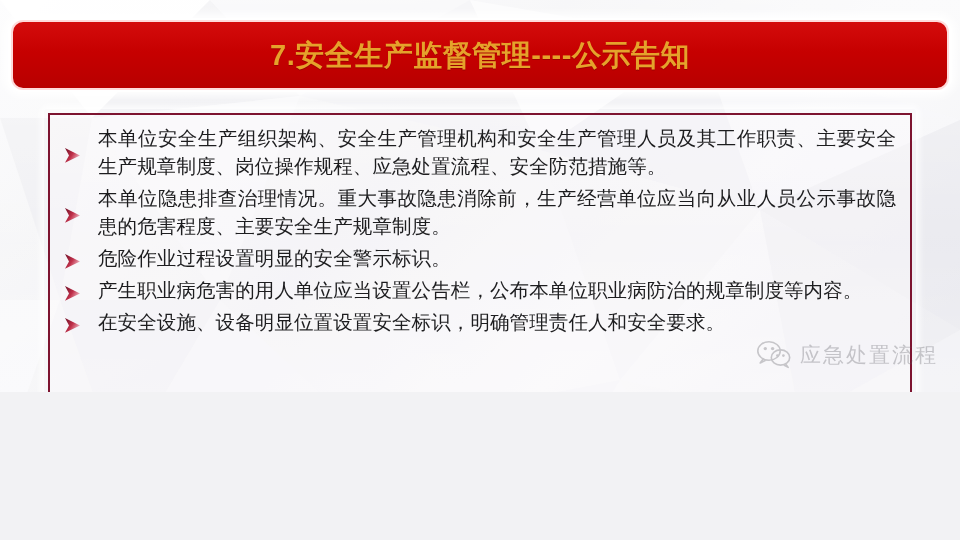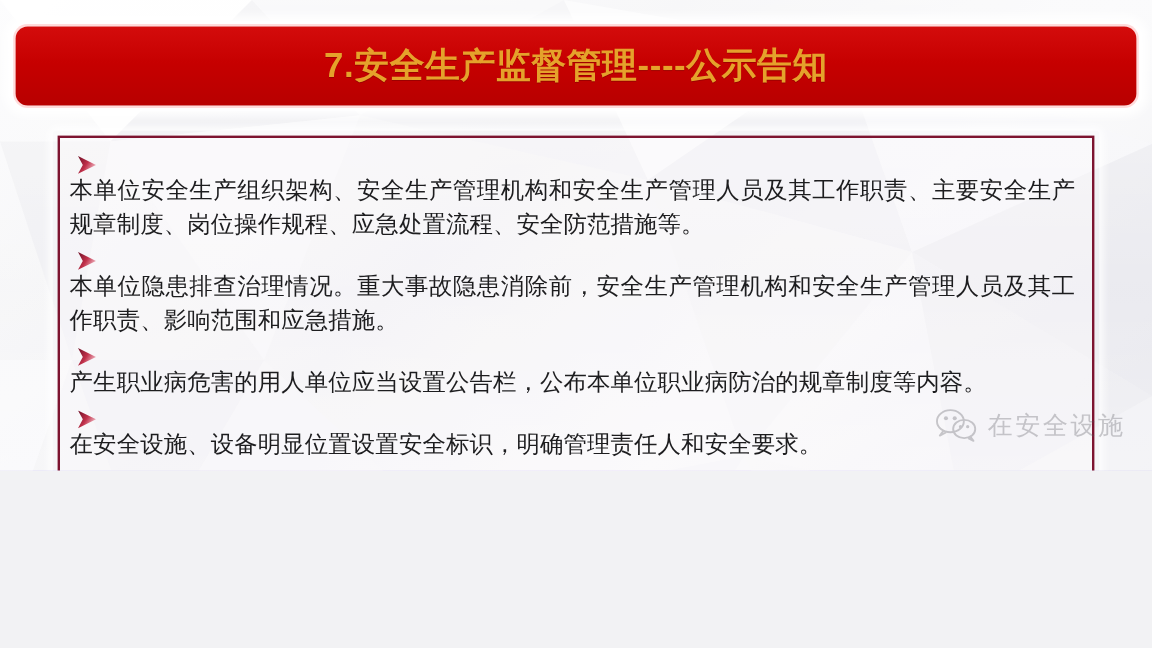--- a/index.html
+++ b/index.html
@@ -93,23 +93,22 @@
     padding: 10px 14px 8px 8px;
   }
 
   .bullet-list {
     list-style: none;
     margin: 0;
     padding: 0;
   }
   .bullet-item {
     display: flex;
-    align-items: flex-start;
+    align-items: center;
     margin: 0 0 4px 0;
-    flex-direction: column;
   }
   .bullet-item:last-child { margin-bottom: 0; }
 
   .bullet-icon {
     flex: 0 0 auto;
     width: 34px;
     padding-top: 5px;
     text-align: left;
     padding-left: 6px;
     line-height: 1;
@@ -204,23 +203,31 @@
         <span class="bullet-text">本单位安全生产组织架构、安全生产管理机构和安全生产管理人员及其工作职责、主要安全生产规章制度、岗位操作规程、应急处置流程、安全防范措施等。</span>
       </li>
 
 
       <li class="bullet-item">
         <span class="bullet-icon">
           <svg width="17" height="15" viewBox="0 0 17 15" aria-hidden="true">
             <path d="M1 0 L16 7.4 L1 14.8 L5 7.4 Z" fill="url(#ab0)"></path>
           </svg>
         </span>
-        <span class="bullet-text">本单位隐患排查治理情况。重大事故隐患消除前，安全生产管理机构和安全生产管理人员及其工作职责、影响范围和应急措施。</span>
-      </li>
-
+        <span class="bullet-text">本单位隐患排查治理情况。重大事故隐患消除前，生产经营单位应当向从业人员公示事故隐患的危害程度、主要安全生产规章制度。</span>
+      </li>
+
+      <li class="bullet-item">
+        <span class="bullet-icon">
+          <svg width="17" height="15" viewBox="0 0 17 15" aria-hidden="true">
+            <path d="M1 0 L16 7.4 L1 14.8 L5 7.4 Z" fill="url(#ab0)"></path>
+          </svg>
+        </span>
+        <span class="bullet-text">危险作业过程设置明显的安全警示标识。</span>
+      </li>
 
       <li class="bullet-item">
         <span class="bullet-icon">
           <svg width="17" height="15" viewBox="0 0 17 15" aria-hidden="true">
             <path d="M1 0 L16 7.4 L1 14.8 L5 7.4 Z" fill="url(#ab0)"></path>
           </svg>
         </span>
         <span class="bullet-text">产生职业病危害的用人单位应当设置公告栏，公布本单位职业病防治的规章制度等内容。</span>
       </li>
 
@@ -243,16 +250,16 @@
         <ellipse cx="12" cy="11" rx="11.2" ry="9.2" fill="none" stroke="#55555c" stroke-width="1.6"></ellipse>
         <path d="M6.5 18.5 L3.2 23 L8.6 20.2" fill="none" stroke="#55555c" stroke-width="1.6" stroke-linejoin="round"></path>
         <circle cx="8.3" cy="8.6" r="1.7" fill="#55555c"></circle>
         <circle cx="15.6" cy="8.6" r="1.7" fill="#55555c"></circle>
         <ellipse cx="23.5" cy="17.5" rx="9.2" ry="7.6" fill="none" stroke="#55555c" stroke-width="1.6"></ellipse>
         <path d="M28.4 23.6 L31.2 27.4 L26.8 25.1" fill="none" stroke="#55555c" stroke-width="1.6" stroke-linejoin="round"></path>
         <circle cx="20.4" cy="15.6" r="1.35" fill="#55555c"></circle>
         <circle cx="26.4" cy="15.6" r="1.35" fill="#55555c"></circle>
       </svg>
     </span>
-    <span class="wm-text">在安全设施</span>
+    <span class="wm-text">应急处置流程</span>
   </div>
 
 </div>
 
 </body></html>

